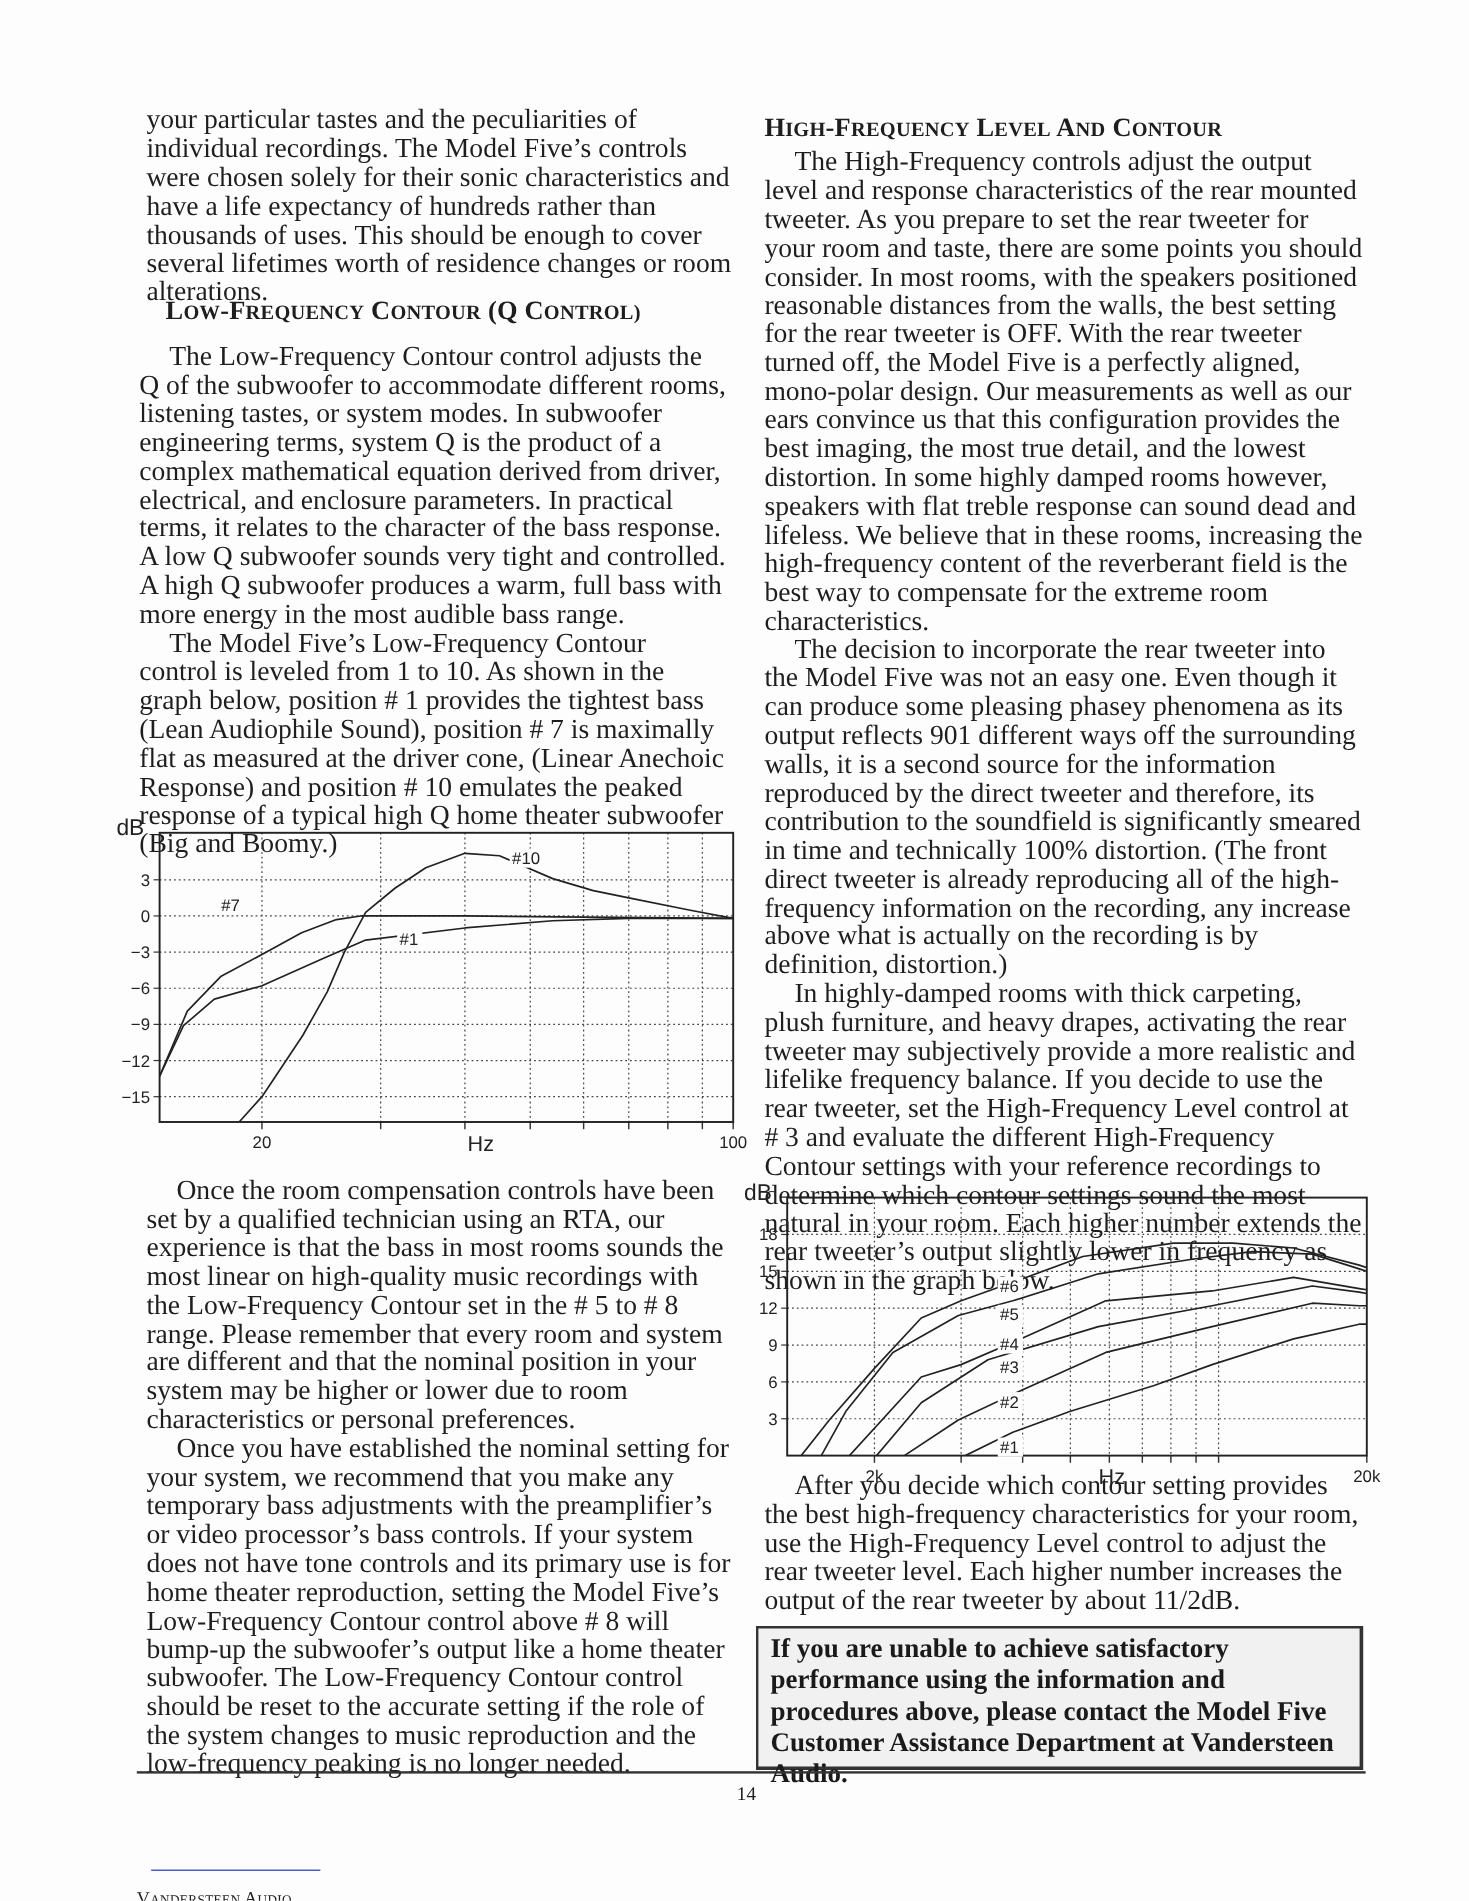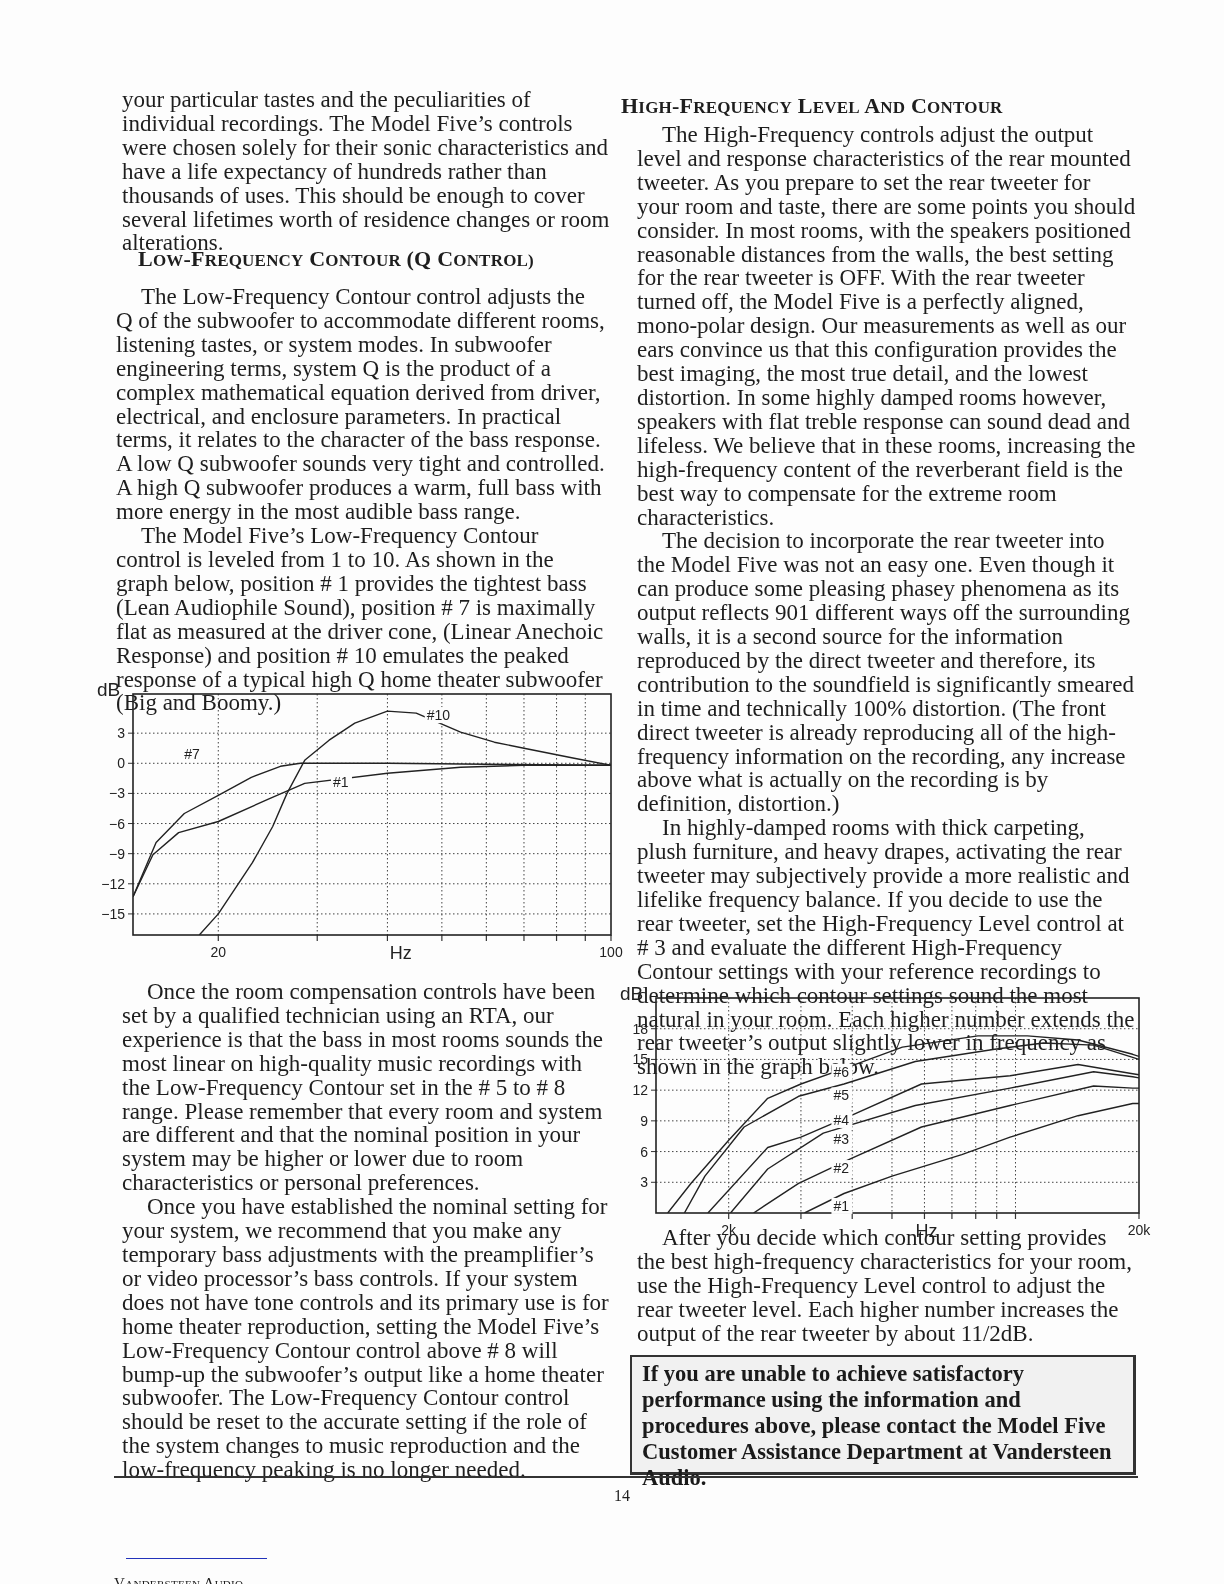--- a/index.html
+++ b/index.html
@@ -5,21 +5,21 @@
   html, body { margin: 0; padding: 0; background: #fdfdfd; }
   body { width: 1224px; height: 1584px; position: relative; overflow: hidden;
          font-family: "Liberation Serif", "DejaVu Serif", serif; color: #1e1e1e; }
   .col { position: absolute; font-size: 23px; line-height: 23.9px; }
   .col p { margin: 0; text-align: left; }
   .col p.ind { text-indent: 25px; }
   #left { left: 122px; top: 88px; width: 490px; }
   #right { left: 637px; top: 91px; width: 500px; }
   h2 { font-family: "Liberation Serif", serif; font-weight: bold; font-size: 22px; margin: 0; letter-spacing: 0.2px; }
   #lf-heading { position: absolute; left: 138px; top: 246px; }
-  #hf-heading { position: absolute; left: 621px; top: 93px; }
+  #hf-heading { position: absolute; left: 637px; top: 93px; }
   .chart { position: absolute; }
   .chart svg { display: block; overflow: visible; }
   .chart text { font-family: "Liberation Sans", "DejaVu Sans", sans-serif; fill: #222; }
   #callout { position: absolute; left: 630px; top: 1355px; width: 506px; height: 120px;
              border: 2px solid #333; border-right-width: 3px; border-bottom-width: 3px;
              background: #f1f1f1; box-sizing: border-box; padding: 4px 0 0 10px;
              font-family: "Liberation Serif", serif; font-weight: bold; font-size: 22.5px; line-height: 26px; color: #1a1a1a; }
   #footer-rule { position: absolute; left: 114px; top: 1476px; width: 1024px; height: 2px; background: #333; }
   #footer-left { position: absolute; left: 114px; top: 1575px; font-size: 15px; letter-spacing: 0.3px; }
   #footer-page { position: absolute; left: 614px; top: 1487px; font-size: 16px; }

